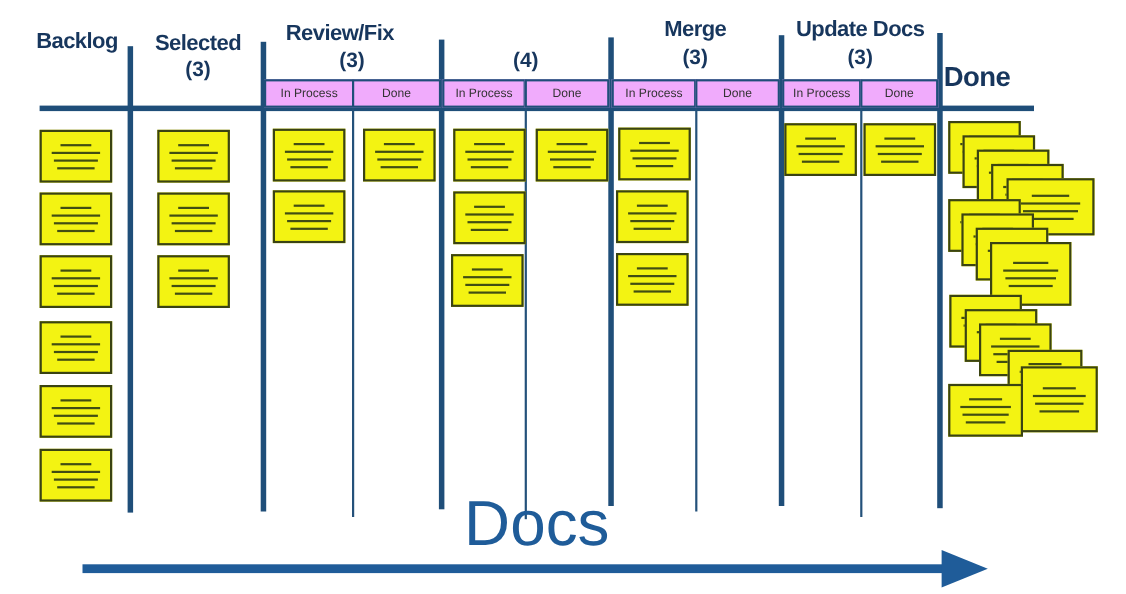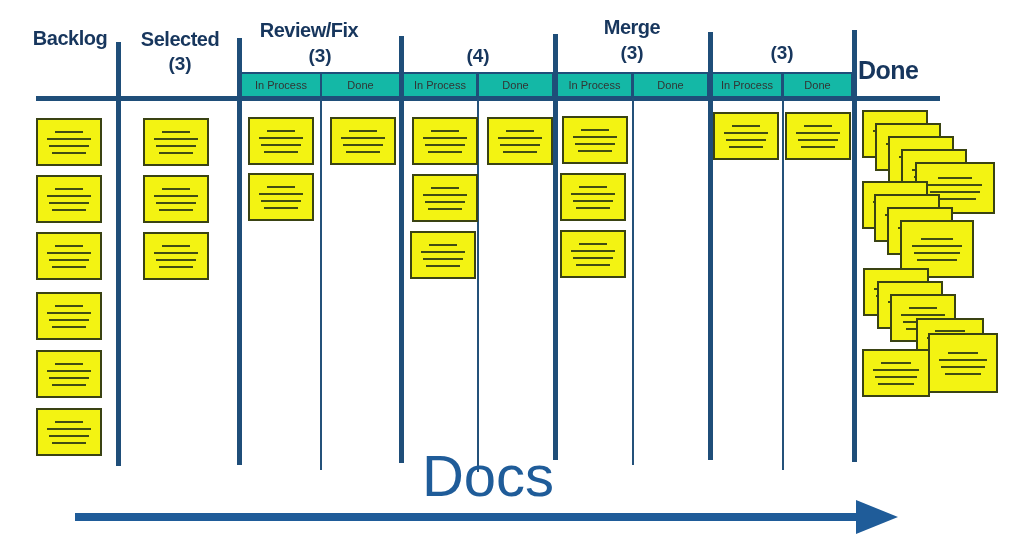--- a/index.html
+++ b/index.html
@@ -13,21 +13,21 @@
   }
   .col-count{
     position:absolute;text-align:center;font-weight:bold;color:#17365d;
     font-size:19px;line-height:1.1;
   }
   .hline{position:absolute;left:36px;top:96px;width:904px;height:5px;background:#1f4e79;}
   .vline{position:absolute;width:5px;background:#1f4e79;}
   .vline.thin{width:2px;background:#24517a;}
   .subhead{
     position:absolute;top:72px;height:26px;box-sizing:border-box;
-    border:2px solid #1f4e79;background:#14b8a6;display:flex;
+    border:2px solid #1f4e79;background:#f0abfc;display:flex;
     align-items:center;justify-content:center;font-size:11px;color:#333333;
   }
   .note{
     position:absolute;background:#f3f312;border:2px solid #3a4313;
     box-sizing:border-box;display:flex;flex-direction:column;
     justify-content:center;align-items:center;gap:5px;
   }
   .note-line{height:2px;background:#414d12;}
   .flow-label{
     position:absolute;left:388px;top:446px;width:200px;text-align:center;
@@ -51,20 +51,21 @@
   <div class="col-count" style="left:126px;top:54px;width:108px">(3)</div>
 
   <div class="col-title" style="left:233px;top:19px;width:152px">Review/Fix</div>
   <div class="col-count" style="left:244px;top:46px;width:152px">(3)</div>
 
   <div class="col-count" style="left:404px;top:46px;width:148px">(4)</div>
 
   <div class="col-title" style="left:558px;top:16px;width:148px">Merge</div>
   <div class="col-count" style="left:558px;top:43px;width:148px">(3)</div>
 
+  <div class="col-title" style="left:710px;top:16px;width:144px">Update Docs</div>
   <div class="col-count" style="left:710px;top:43px;width:144px">(3)</div>
 
   <div class="col-title" style="left:858px;top:57px;width:90px;font-size:25px;text-align:left">Done</div>
 
   <div class="hline"></div>
 
   <div class="vline" style="left:116px;top:42px;height:424px"></div>
   <div class="vline" style="left:237px;top:38px;height:427px"></div>
   <div class="vline thin" style="left:320px;top:72px;height:398px"></div>
   <div class="vline" style="left:399px;top:36px;height:427px"></div>

